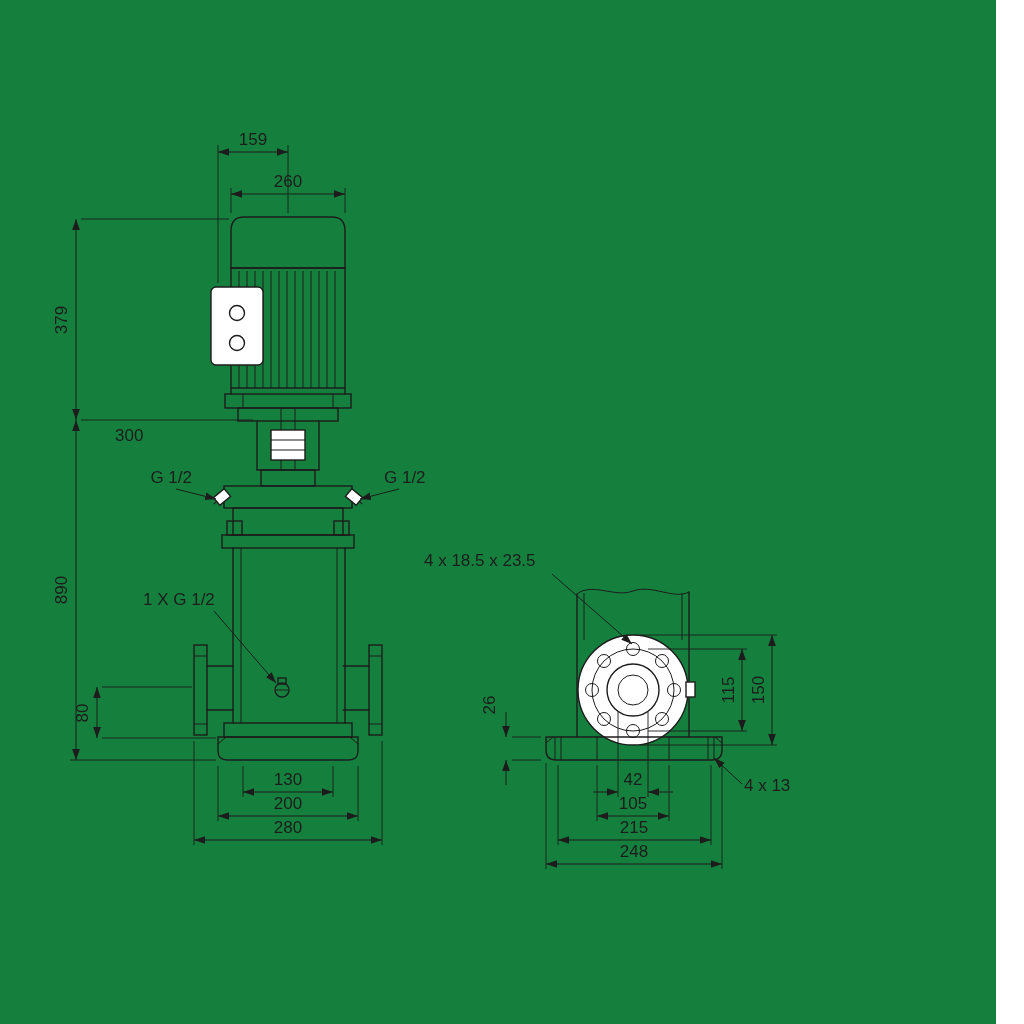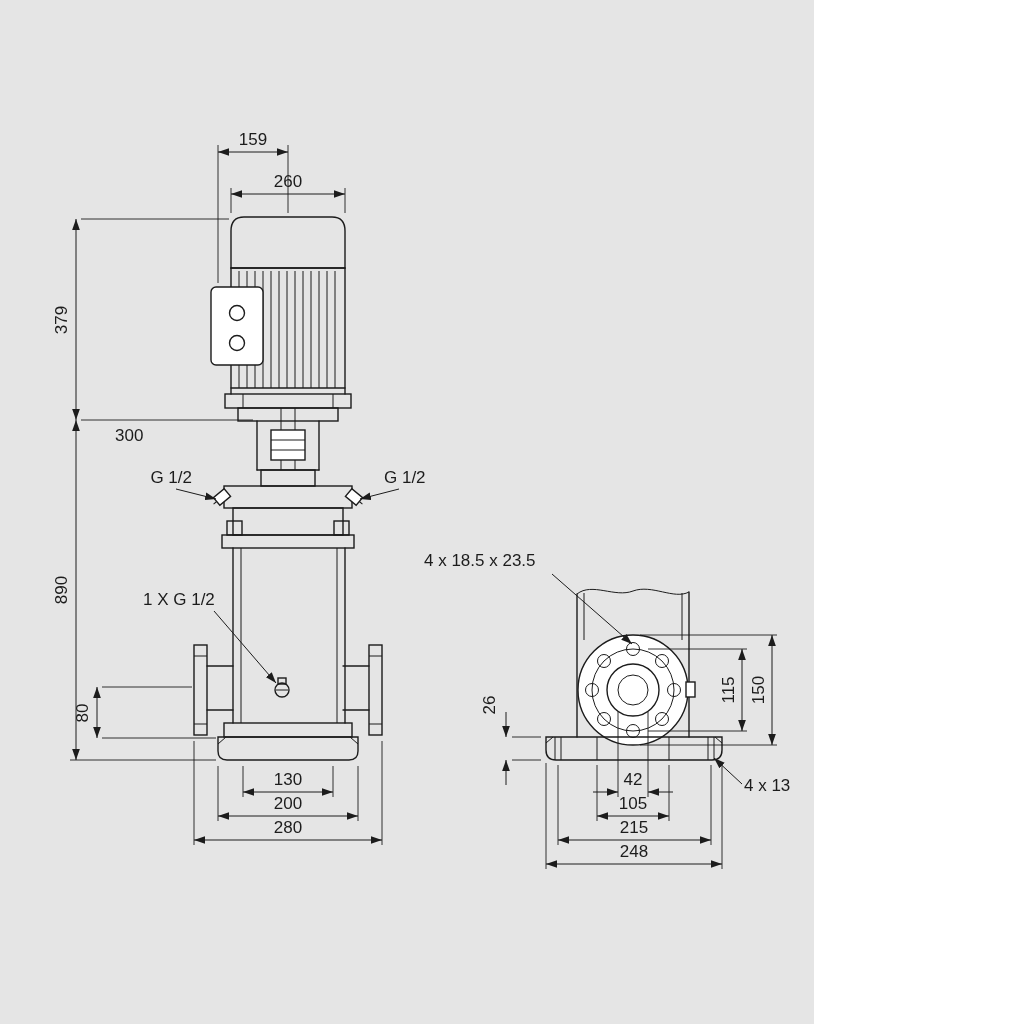--- a/index.html
+++ b/index.html
@@ -1,16 +1,16 @@
 <!DOCTYPE html>
 <html><head>
 <meta charset="utf-8">
 <style>
   html,body{margin:0;padding:0;background:#ffffff;}
-  .canvas{position:relative;width:814px;height:1024px;background:#e5e5e5;overflow:hidden;}
+  .canvas{position:relative;width:996px;height:1024px;background:#15803d;overflow:hidden;}
   svg{position:absolute;inset:0;}
   .ol{stroke:#1c1c1c;stroke-width:1.4;fill:none;stroke-linecap:round;}
   .olw{stroke:#1c1c1c;stroke-width:1.4;fill:#ffffff;}
   .tl{stroke:#1c1c1c;stroke-width:1;fill:none;}
   .ext{stroke:#1c1c1c;stroke-width:0.9;fill:none;}
   .dl{stroke:#1c1c1c;stroke-width:1;fill:none;}
   .dim-text{font-family:"Liberation Sans","DejaVu Sans",sans-serif;font-size:17px;fill:#1c1c1c;}
   .mid{text-anchor:middle;}
   .start{text-anchor:start;}
   .endt{text-anchor:end;}

